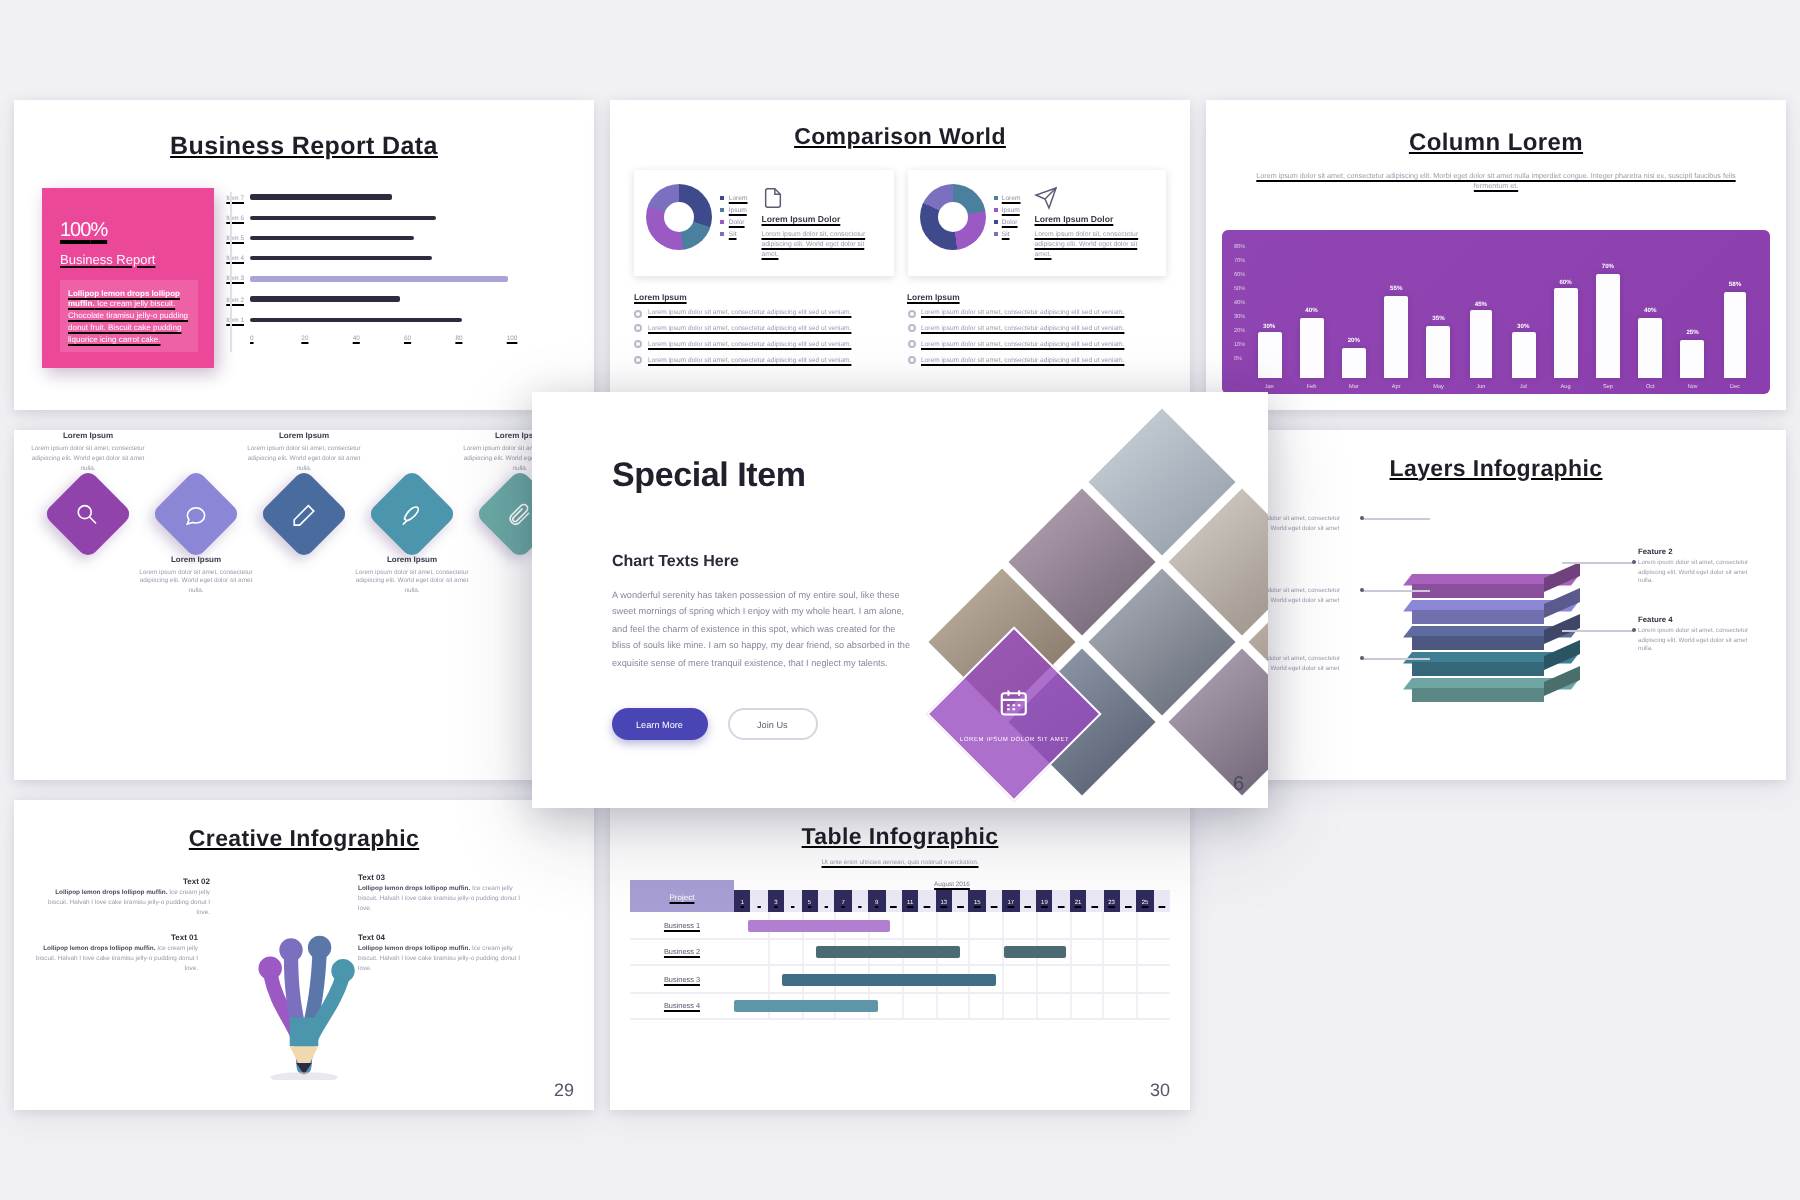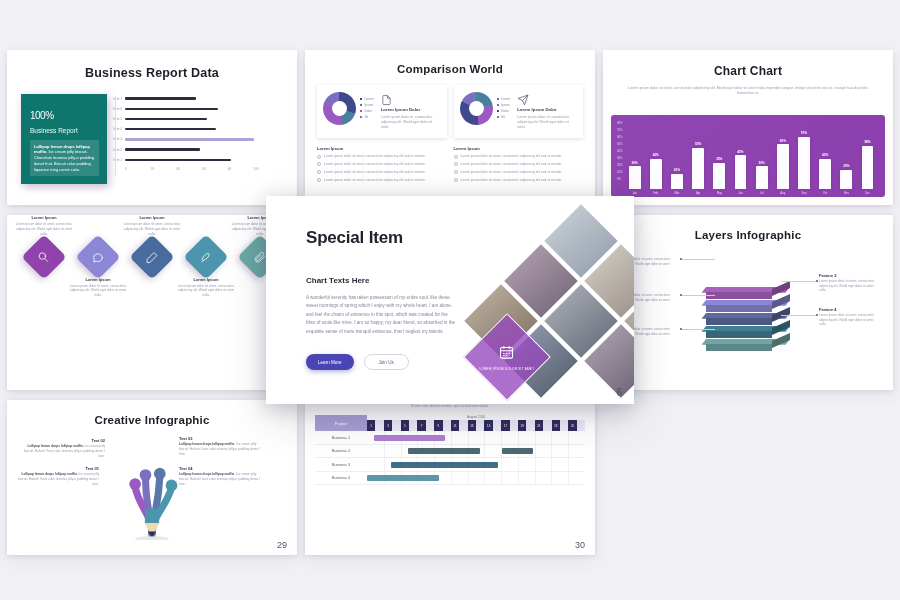--- a/index.html
+++ b/index.html
@@ -17,37 +17,38 @@
     gap: 10px 8px;
     padding: 38px 8px 34px 8px;
     justify-content:center;
     align-content:center;
   }
   .slide {
     background:#fff;
     position:relative;
     overflow:hidden;
     box-shadow:0 1px 5px rgba(60,60,90,.13), 0 6px 14px rgba(60,60,90,.07);
+    text-decoration:underline;
   }
   .stitle {
     text-align:center;
     font-weight:bold;
     color:#1e1e28;
     letter-spacing:.2px;
   }
   .pgnum {
     position:absolute; right:10px; bottom:5px;
     font-size:9px; color:#55556a;
   }
 
   
   .s1 .stitle { font-size:12.5px; margin-top:16px; }
   .s1-body { display:flex; margin-top:14px; padding:0 18px 0 14px; }
   .card100 {
-    width:86px; min-height:76px; background:#0f766e;
+    width:86px; min-height:76px; background:#ec4899;
     padding:7px 8px 8px 9px; color:#fff; position:relative; z-index:3;
     box-shadow:2px 3px 8px rgba(80,30,100,.3);
   }
   .card100 .big { font-size:21px; font-weight:300; line-height:1; letter-spacing:-.5px;}
   .card100 .big span { font-size:10px; }
   .card100 .sub { font-size:6.5px; margin-top:5px; opacity:.95; }
   .card100 .note {
     margin-top:6px; background:rgba(255,255,255,.14);
     padding:4px 4px; font-size:4px; line-height:1.45;
   }
@@ -355,21 +356,21 @@
                 <span class="bi"></span>
                 <p>Lorem ipsum dolor sit amet, consectetur adipiscing elit sed ut veniam.</p>
               </li>
             </ul>
           </div>
         </div>
       </div>
   </div>
 
   <div class="slide s3">
-    <div class="stitle">Chart Chart</div>
+    <div class="stitle">Column Lorem</div>
     <div class="sdesc">Lorem ipsum dolor sit amet, consectetur adipiscing elit. Morbi eget dolor sit amet nulla imperdiet congue. Integer pharetra nisi ex, suscipit faucibus felis fermentum et.</div>
     <div class="colchart">
       <div class="gy" id="s3y">
           <span>80%</span>
           <span>70%</span>
           <span>60%</span>
           <span>50%</span>
           <span>40%</span>
           <span>30%</span>
           <span>20%</span>
@@ -695,20 +696,21 @@
           <div class="ptxt r" style="left: 172px; top: 40px;">
             <h6>Text 04</h6>
             <p><b>Lollipop lemon drops lollipop muffin.</b> Ice cream jelly biscuit. Halvah I love cake tiramisu jelly-o pudding donut I love.</p>
           </div>
         </div>
     </div>
     <div class="pgnum">29</div>
   </div>
 
   <div class="slide s9">
+    <div class="stitle">Table Infographic</div>
     <div class="sdesc">Ut ante enim ultricies aenean, quis nostrud exercitation.</div>
     <div class="gantt">
       <div class="ghead">
         <div class="gproj">Project</div>
         <div class="gdays">
           <div class="gmonth">August 2016</div>
           <div class="gcells" id="s9days">
               <div class="gcell on">1</div>
               <div class="gcell off">2</div>
               <div class="gcell on">3</div>

